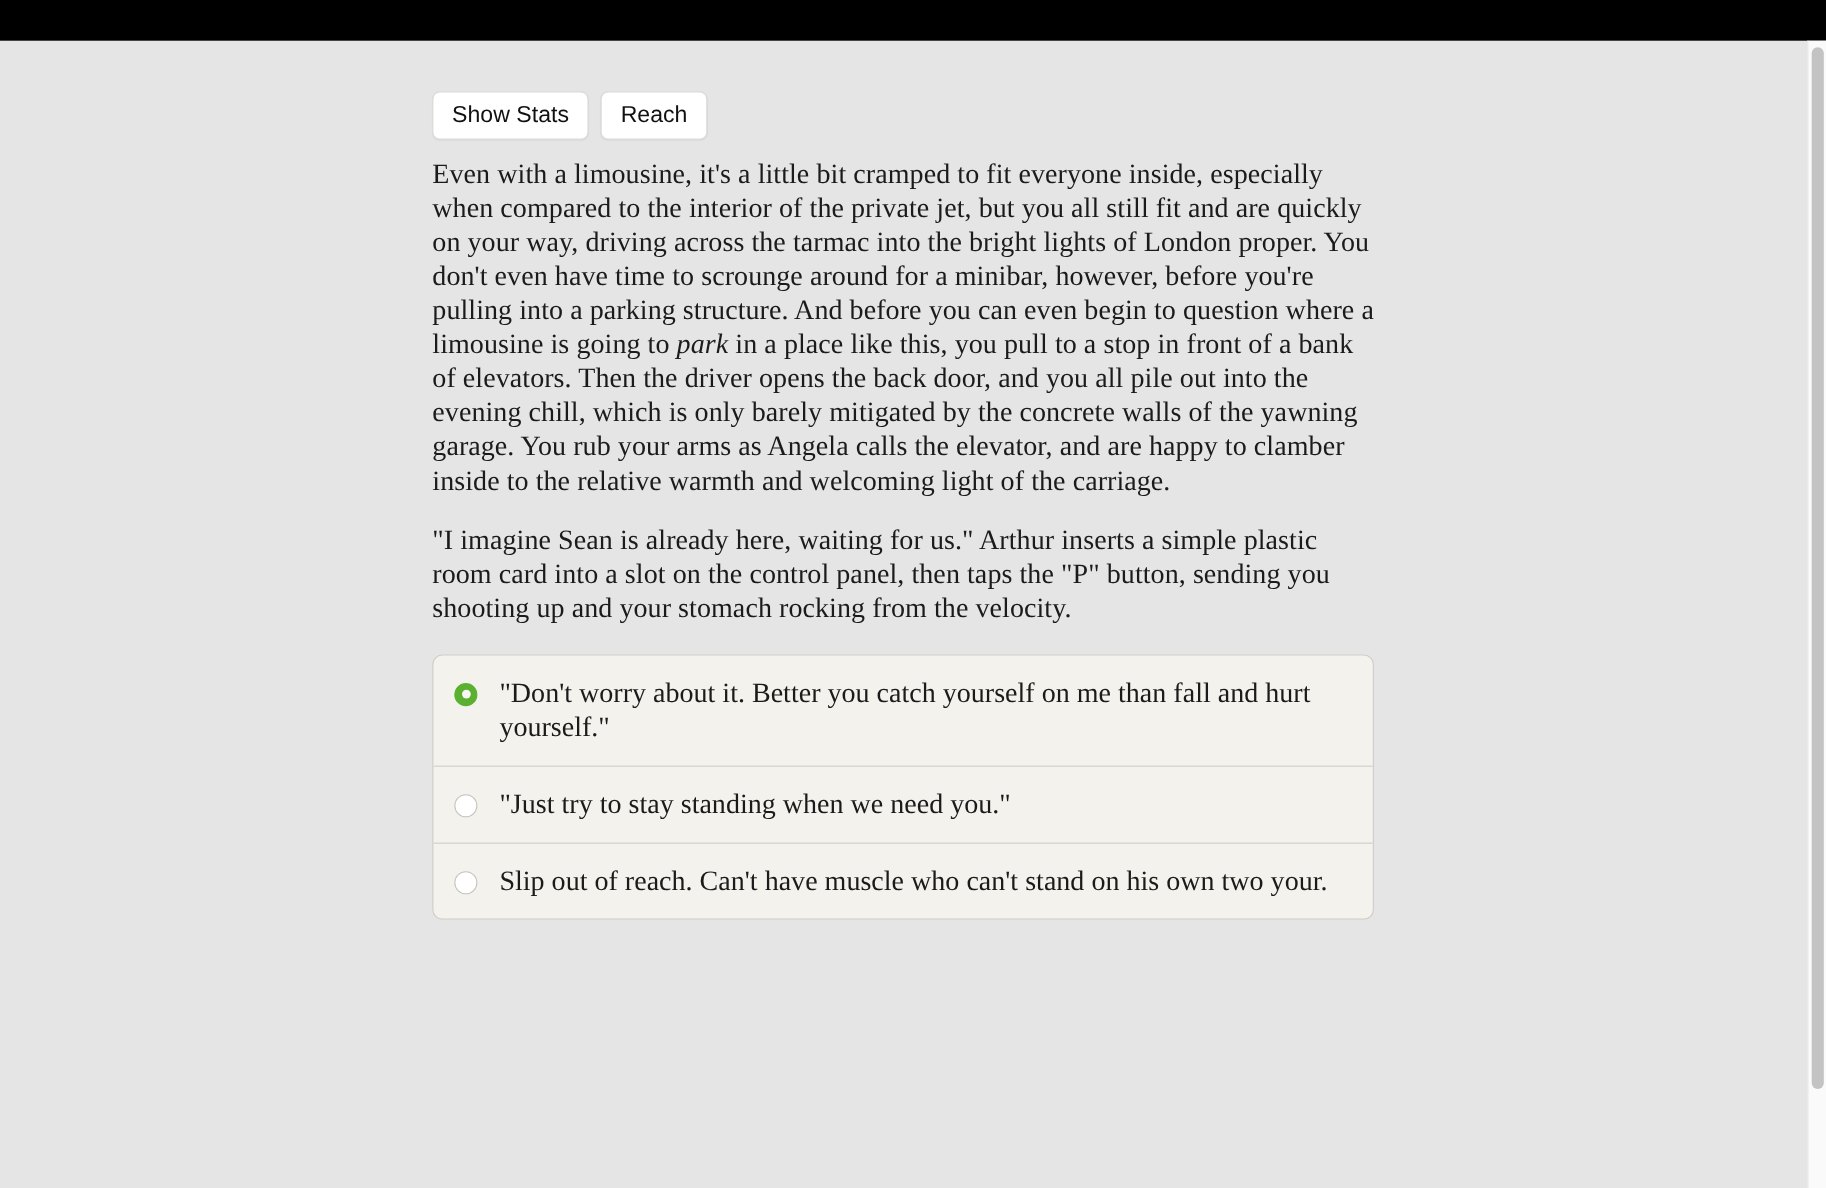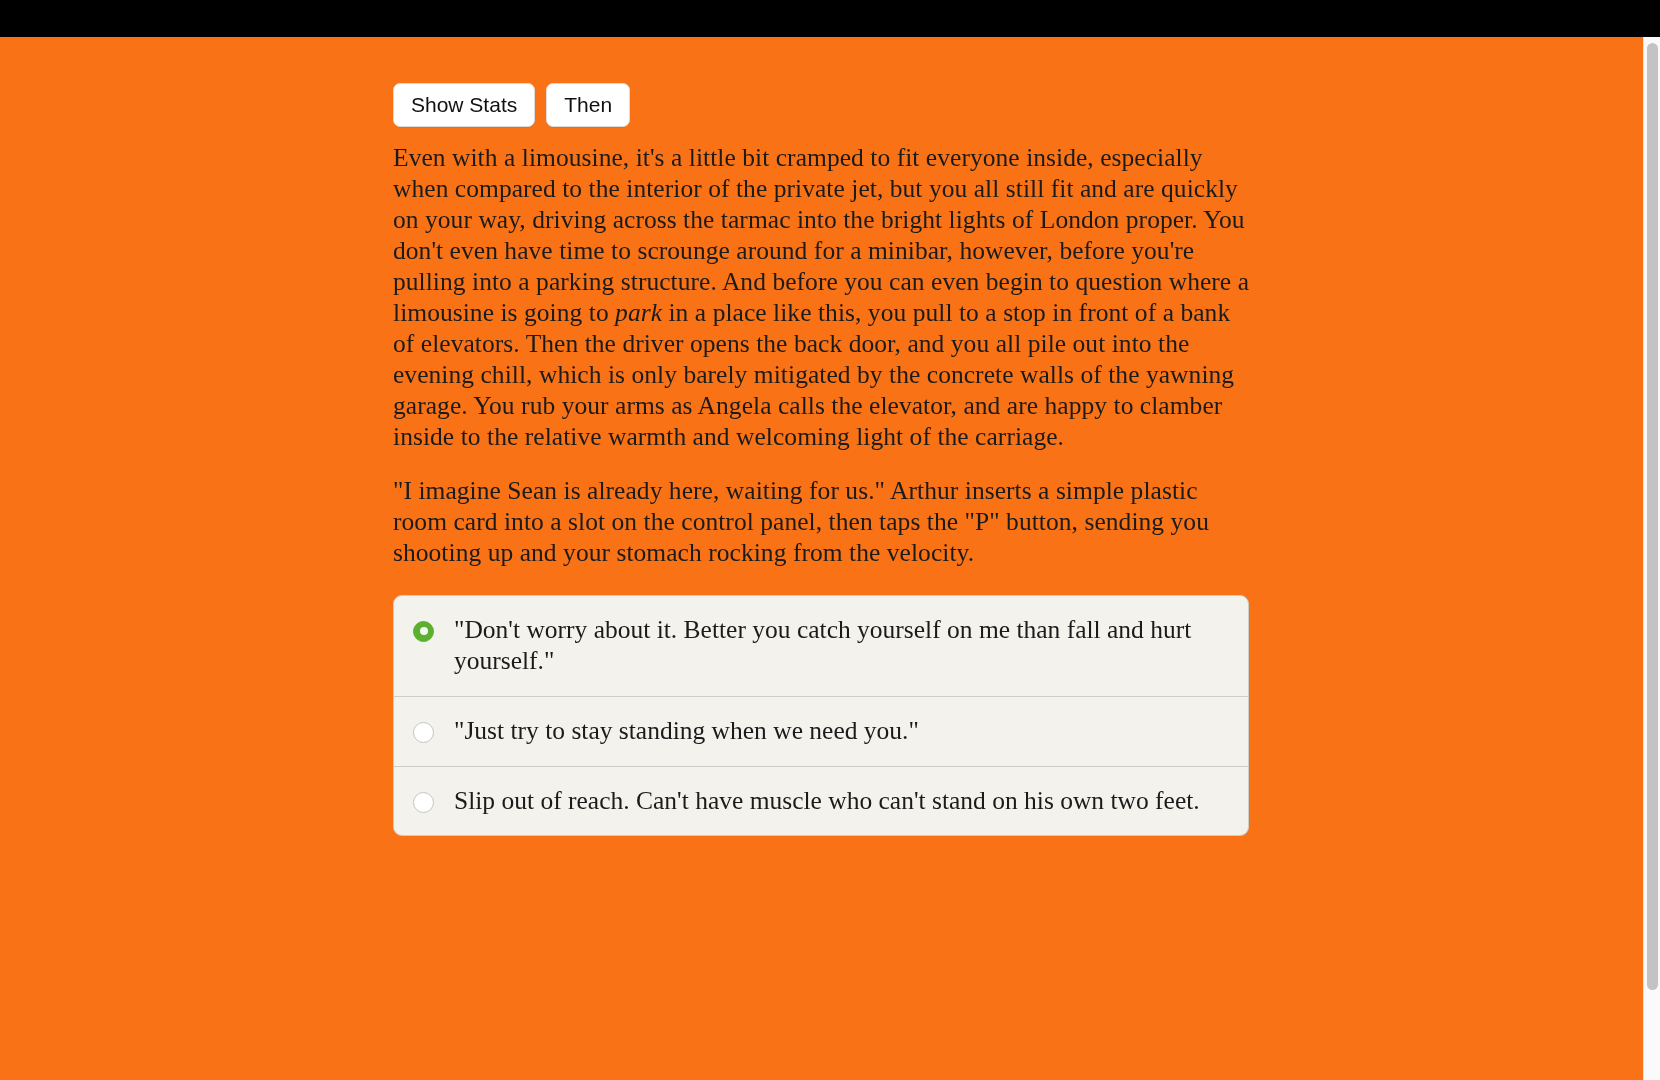--- a/index.html
+++ b/index.html
@@ -31,21 +31,21 @@
     background: #000000;
   }
 
   
   #page-viewport {
     position: absolute;
     left: 0;
     top: 37px;
     width: 1660px;
     height: 1043px;
-    background: #f97316;
+    background: #e5e5e5;
     overflow: hidden;
   }
 
   #page-content {
     position: absolute;
     left: 0;
     top: 0;
     width: 1640px;
     padding: 0;
   }
@@ -179,40 +179,40 @@
 <div id="app-root">
 
   <div id="top-bar"></div>
 
   <div id="page-viewport">
     <div id="page-content">
       <div class="column">
 
         <div class="toolbar">
           <button class="tool-button">Show Stats</button>
-          <button class="tool-button">Then</button>
+          <button class="tool-button">Reach</button>
         </div>
 
         <div class="prose">
           <p>Even with a limousine, it's a little bit cramped to fit everyone inside, especially when compared to the interior of the private jet, but you all still fit and are quickly on your way, driving across the tarmac into the bright lights of London proper. You don't even have time to scrounge around for a minibar, however, before you're pulling into a parking structure. And before you can even begin to question where a limousine is going to <em>park</em> in a place like this, you pull to a stop in front of a bank of elevators. Then the driver opens the back door, and you all pile out into the evening chill, which is only barely mitigated by the concrete walls of the yawning garage. You rub your arms as Angela calls the elevator, and are happy to clamber inside to the relative warmth and welcoming light of the carriage.</p>
           <p>"I imagine Sean is already here, waiting for us." Arthur inserts a simple plastic room card into a slot on the control panel, then taps the "P" button, sending you shooting up and your stomach rocking from the velocity.</p>
         </div>
 
         <div class="choices">
           <div class="choice-row">
             <span class="radio selected"></span>
             <span class="choice-label">"Don't worry about it. Better you catch yourself on me than fall and hurt yourself."</span>
           </div>
           <div class="choice-row">
             <span class="radio"></span>
             <span class="choice-label">"Just try to stay standing when we need you."</span>
           </div>
           <div class="choice-row">
             <span class="radio"></span>
-            <span class="choice-label">Slip out of reach. Can't have muscle who can't stand on his own two feet.</span>
+            <span class="choice-label">Slip out of reach. Can't have muscle who can't stand on his own two your.</span>
           </div>
         </div>
 
       </div>
     </div>
   </div>
 
   <div id="scrollbar-track">
     <div id="scrollbar-thumb"></div>
   </div>

